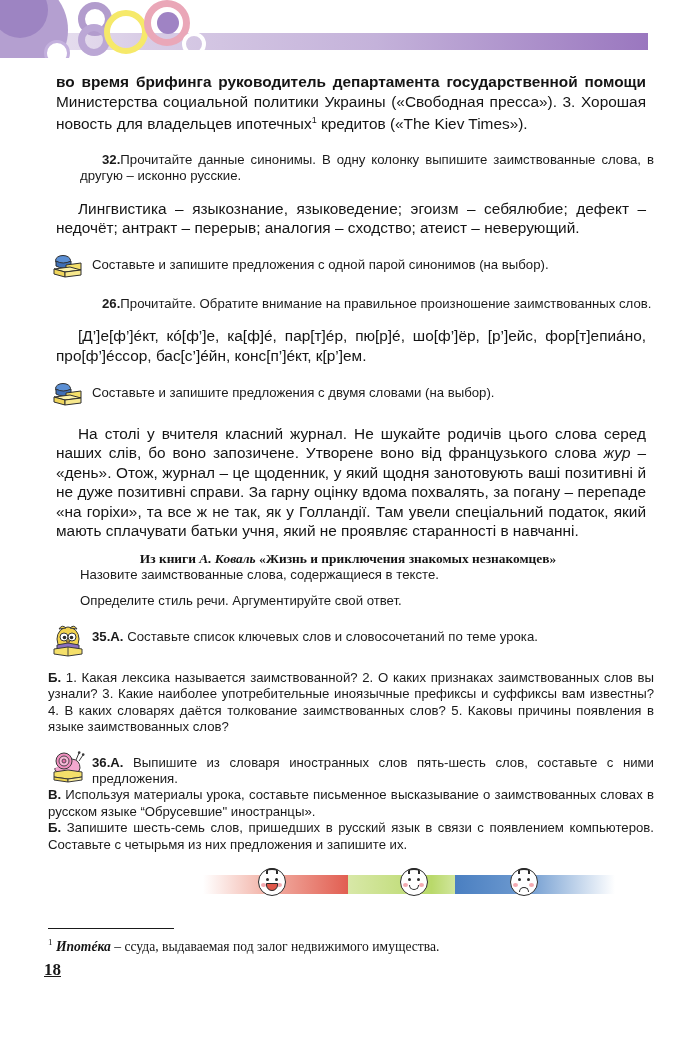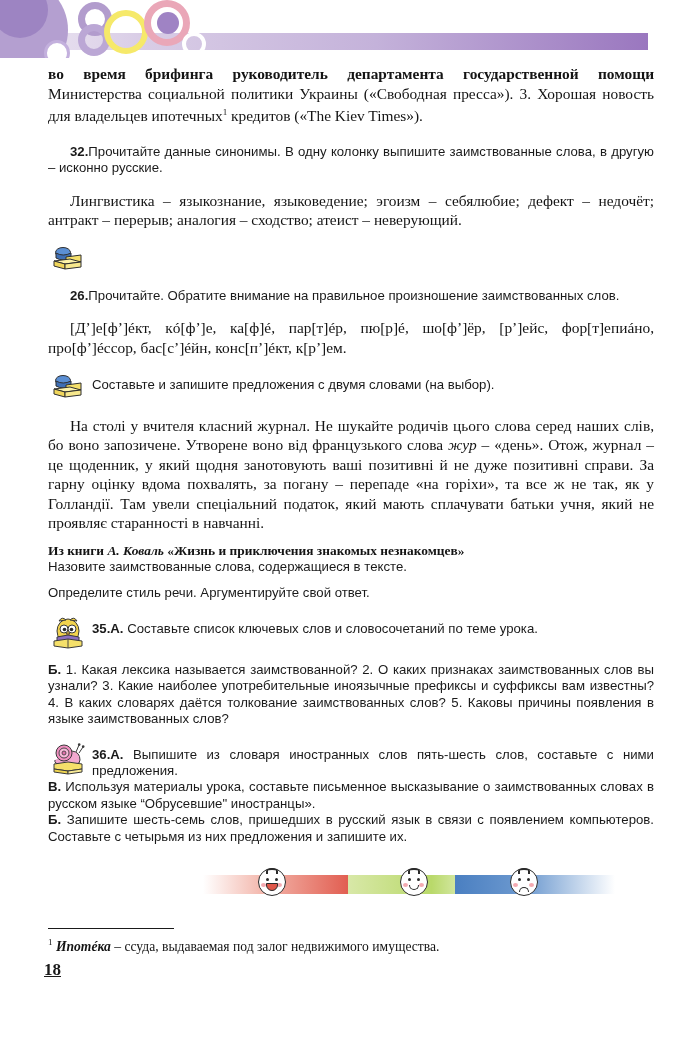--- a/index.html
+++ b/index.html
@@ -90,25 +90,25 @@
     background: transparent;
   }
 
   
   .content {
     padding: 6px 46px 0 48px;
   }
 
   
   .serif-para {
-    font-family: Liberation Serif, serif;
+    font-family: Liberation Sans, sans-serif;
     font-size: 15.4px;
     line-height: 19.6px;
     text-align: justify;
-    margin: 0;
+    margin: 8px;
     text-indent: 0;
   }
 
   .lead-bold {
     font-weight: bold;
   }
 
   
   .sans-para {
     font-family: "Liberation Sans", sans-serif;
@@ -116,20 +116,21 @@
     line-height: 16.4px;
     text-align: justify;
     margin: 0;
     color: #1a1a1a;
   }
   .sans-para .num {
     font-weight: bold;
   }
 
   .indent-block {
+    margin-left: 32px;
   }
   .mt10 { margin-top: 10px; }
   .mt14 { margin-top: 14px; }
   .mt16 { margin-top: 16px; }
   .mt18 { margin-top: 18px; }
 
   .first-indent { text-indent: 22px; }
 
   
   .icon-row {
@@ -154,21 +155,21 @@
 
   
   .ico-owl { position:absolute; left:2px; top:0px; width:36px; height:34px; }
 
   
   .ico-snail { position:absolute; left:2px; top:0px; width:36px; height:34px; }
 
   .attribution {
     font-family: "Liberation Serif", serif;
     font-size: 13.4px;
-    text-align: left;
+    text-align: center;
     margin: 10px 4px 0 0;
     padding-right: 2px;
   }
   .attribution .author {
     font-style: italic;
     font-weight: bold;
   }
   .attribution .src-bold {
     font-weight: bold;
   }
@@ -334,20 +335,21 @@
     <div class="icon-slot">
       <svg class="ico-books" viewBox="0 0 34 26">
         <ellipse cx="13" cy="6.5" rx="7.5" ry="5" fill="#5b8fd4" stroke="#2f2f2f" stroke-width="1"></ellipse>
         <path d="M6 7 L6 12 Q13 16 21 12 L21 7 Q13 11 6 7 Z" fill="#3f6fb5" stroke="#2f2f2f" stroke-width="1"></path>
         <path d="M16 11 L31 9 L31 16 L16 18 Z" fill="#f5e06a" stroke="#2f2f2f" stroke-width="1"></path>
         <path d="M4 15 L20 13 L31 16 L15 18 Z" fill="#fdf3a8" stroke="#2f2f2f" stroke-width="1"></path>
         <path d="M4 15 L4 20 L15 23 L15 18 Z" fill="#f0d65c" stroke="#2f2f2f" stroke-width="1"></path>
         <path d="M15 18 L15 23 L31 21 L31 16 Z" fill="#f7e88d" stroke="#2f2f2f" stroke-width="1"></path>
       </svg>
     </div>
+    <div class="icon-text sans-para">Составьте и запишите предложения с одной парой синонимов (на выбор).</div>
   </div>
 
   <p class="sans-para indent-block mt14 first-indent"><span class="num">26.</span><span>Прочитайте. Обратите внимание на правильное произношение заимствованных слов.</span></p>
 
   <p class="serif-para mt14 first-indent">[Д’]е[ф’]éкт, кó[ф’]е, ка[ф]é, пар[т]éр, пю[р]é, шо[ф’]ёр, [р’]ейс, фор[т]епиáно, про[ф’]éссор, бас[с’]éйн, конс[п’]éкт, к[р’]ем.</p>
 
   <div class="icon-row">
     <div class="icon-slot">
       <svg class="ico-books" viewBox="0 0 34 26">
         <ellipse cx="13" cy="6.5" rx="7.5" ry="5" fill="#5b8fd4" stroke="#2f2f2f" stroke-width="1"></ellipse>

